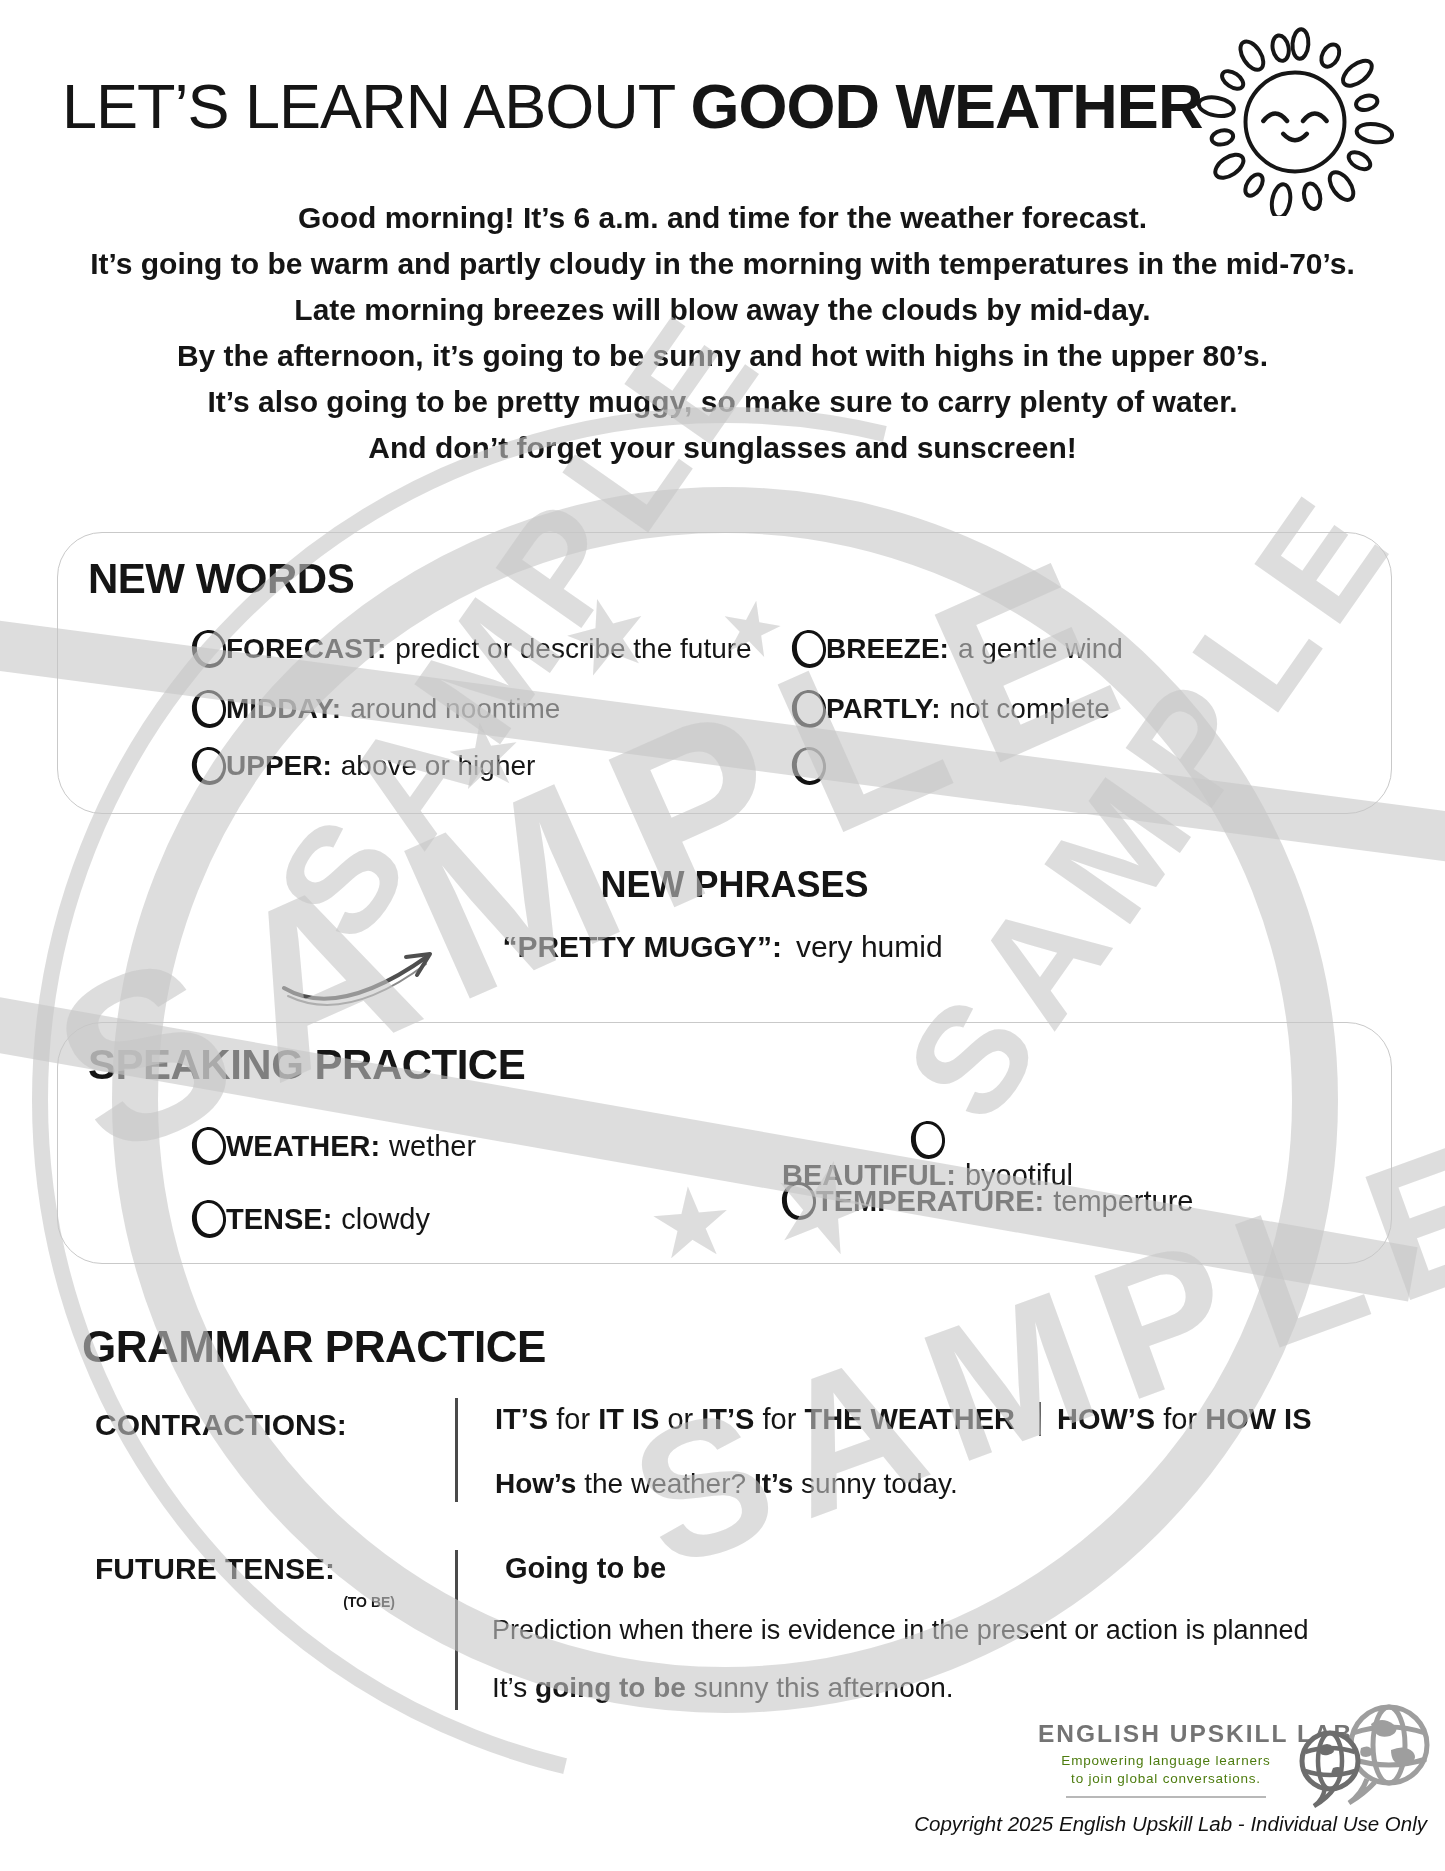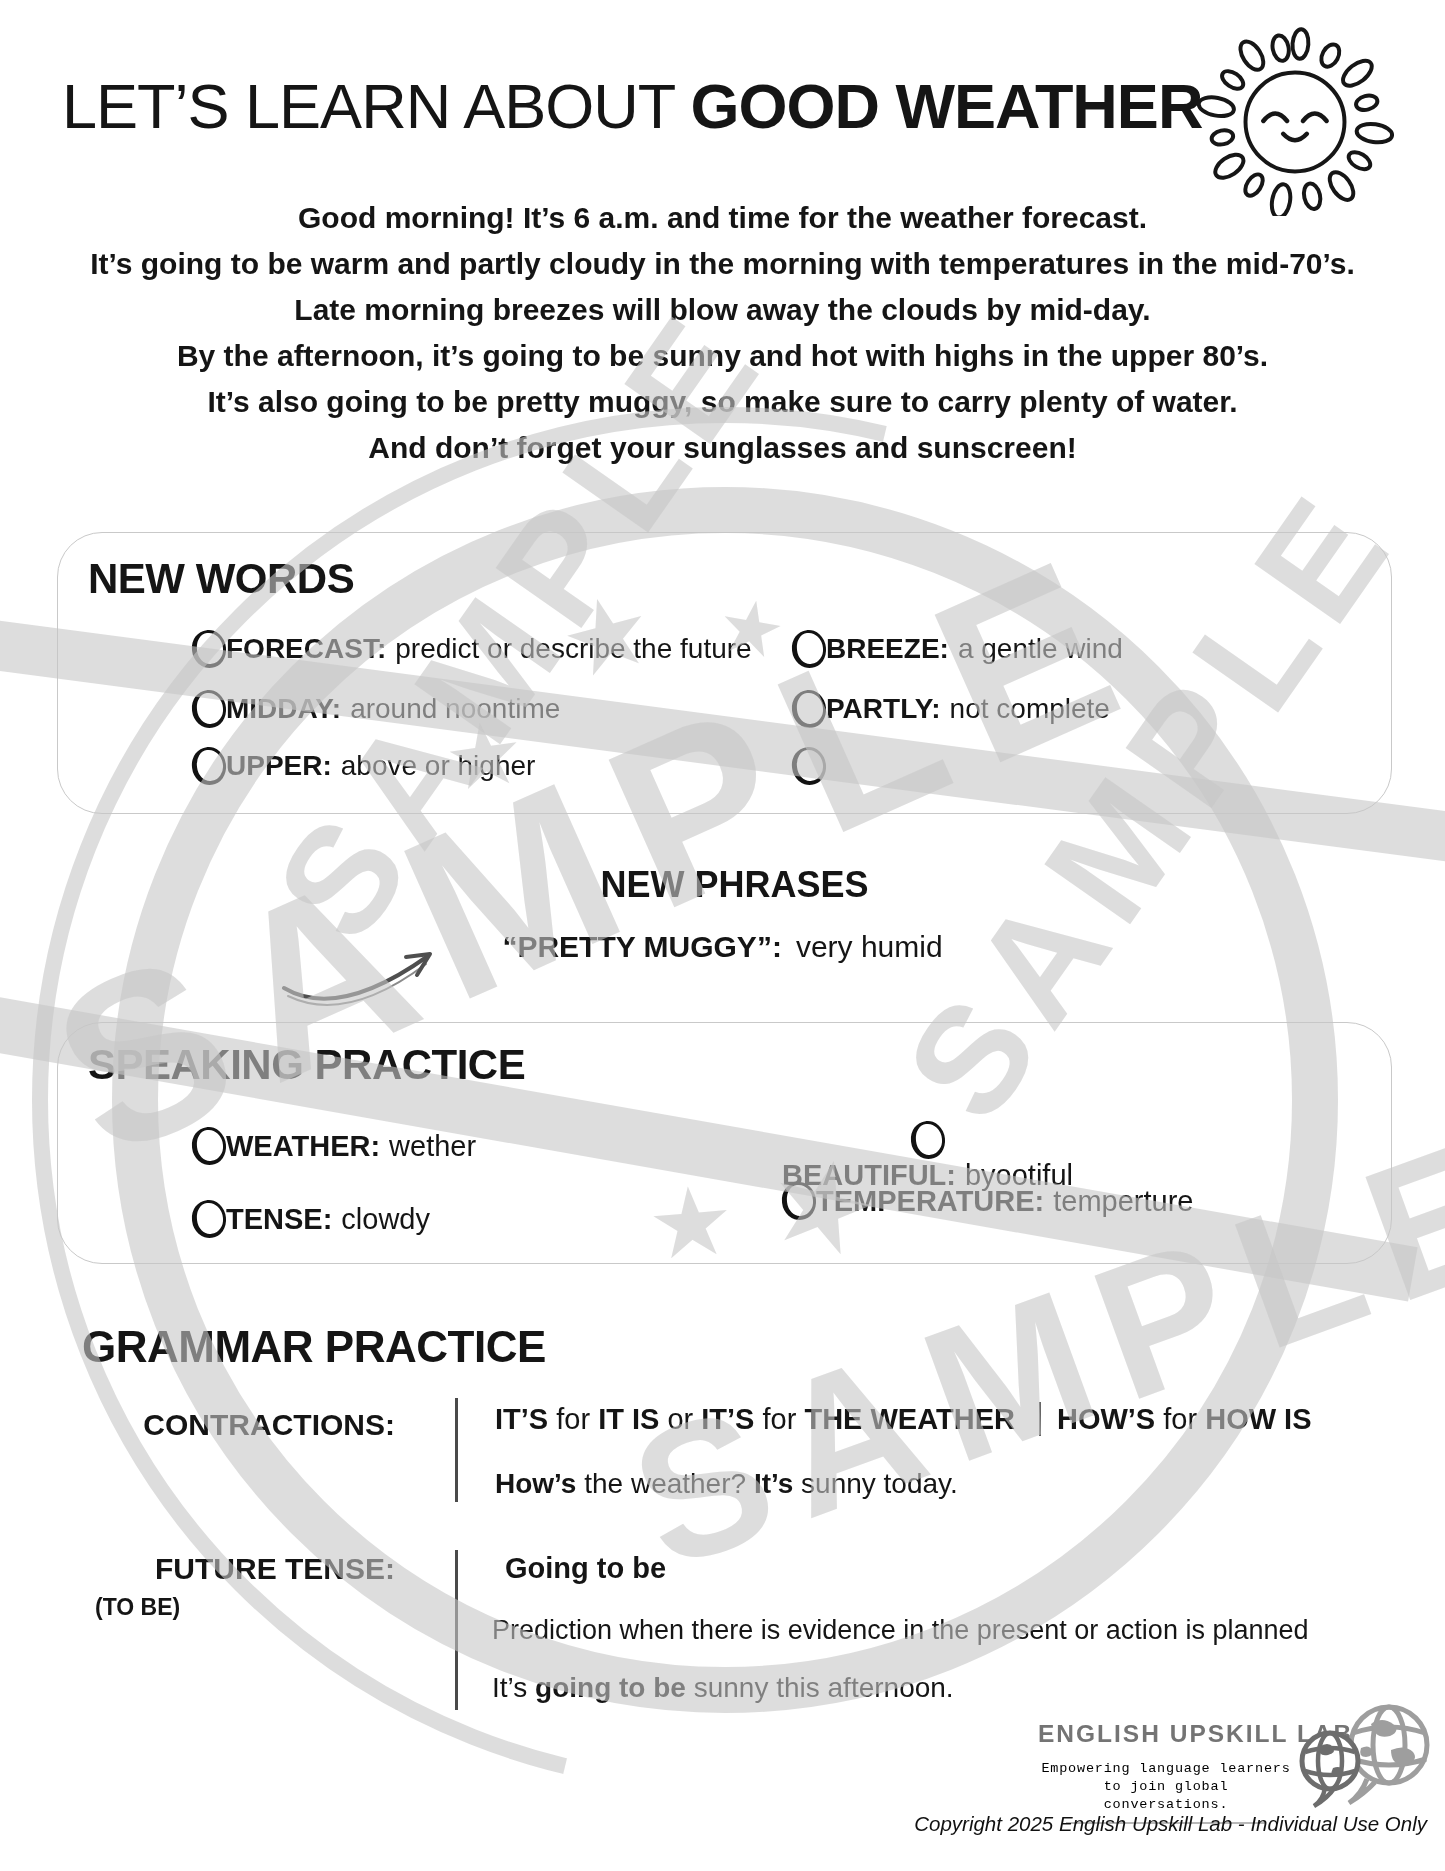--- a/index.html
+++ b/index.html
@@ -29,31 +29,31 @@
   .box-speaking .vtext{font-size:29px;}
   .term{font-weight:700;}
   .def{font-weight:400;margin-left:9px;}
   
   .np-heading{position:absolute;left:0;right:0;top:864px;text-align:center;font-size:36px;font-weight:700;margin-left:24px;}
   .np-line{position:absolute;left:0;right:0;top:930px;text-align:center;font-size:30px;}
   .np-line .term{margin-right:14px;}
   .np-arrow{position:absolute;left:276px;top:926px;}
   
   .gr-heading{position:absolute;left:82px;top:1322px;font-size:44px;font-weight:700;letter-spacing:-0.5px;}
-  .g-label{position:absolute;left:95px;width:300px;text-align:right;font-size:30px;font-weight:700;}
-  .g-sublabel{position:absolute;left:95px;width:300px;text-align:left;font-size:23px;font-weight:700;}
+  .g-label{position:absolute;left:95px;width:300px;text-align:left;font-size:30px;font-weight:700;}
+  .g-sublabel{position:absolute;left:95px;width:300px;text-align:right;font-size:14px;font-weight:700;}
   .g-divider{position:absolute;left:455px;width:3px;background:#4a4a4a;}
   .gline{position:absolute;font-size:28px;white-space:nowrap;}
   .seg-b{font-weight:700;}
   .seg-r{font-weight:400;}
   .vbar{display:inline-block;width:2px;height:34px;background:#666;margin:0 16px 0 24px;vertical-align:-7px;}
   
   .brand-block{position:absolute;left:1038px;top:1720px;width:256px;text-align:center;}
   .brand-name{font-size:24.5px;font-weight:700;letter-spacing:2px;color:#747474;white-space:nowrap;}
-  .brand-tag{font-size:13.5px;color:#000000;letter-spacing:0.8px;line-height:18px;margin-top:12px;font-family:Liberation Mono, monospace;}
+  .brand-tag{font-size:13.5px;color:#4d7c0f;letter-spacing:0.8px;line-height:18px;margin-top:4px;}
   .brand-rule{width:200px;height:2px;background:#b8b8b8;margin:8px auto 0;}
   .globes{position:absolute;left:1295px;top:1698px;}
   .copyright{position:absolute;right:18px;top:1812px;font-size:20.5px;font-style:italic;color:#111;}
   
   .wm{position:absolute;inset:0;pointer-events:none;z-index:3;overflow:hidden;}
   .wm *{position:absolute;color:rgba(198,198,198,0.6);}
   .wm-ring1{left:112px;top:487px;width:1134px;height:1134px;border:46px solid rgba(198,198,198,0.6);border-radius:50%;}
   .wm-ring2{left:32px;top:407px;width:1354px;height:1354px;border:16px solid rgba(198,198,198,0.6);border-radius:50%;
             clip-path:polygon(0 0,62% 0,38% 100%,0 100%);}
   .wm-band{background:rgba(198,198,198,0.6);}

